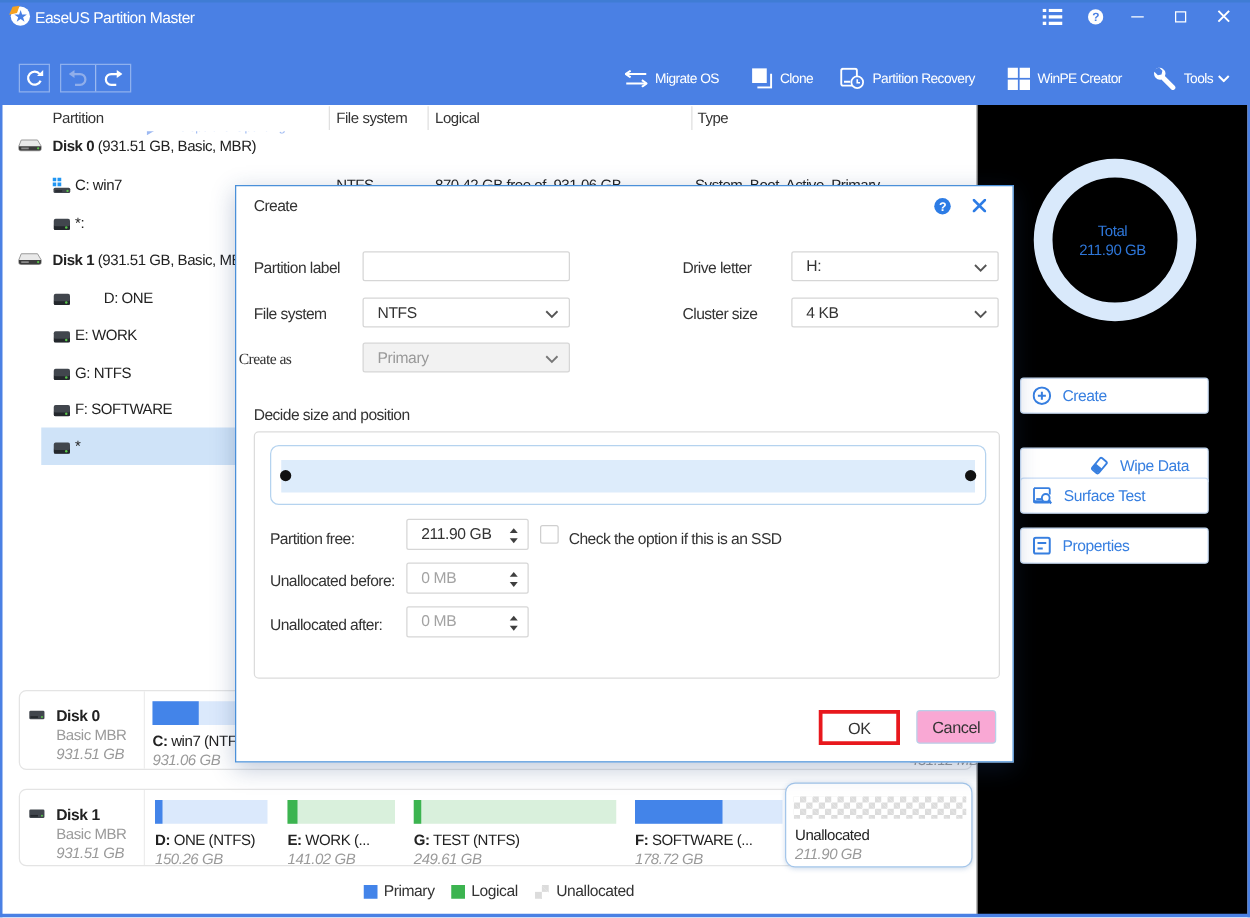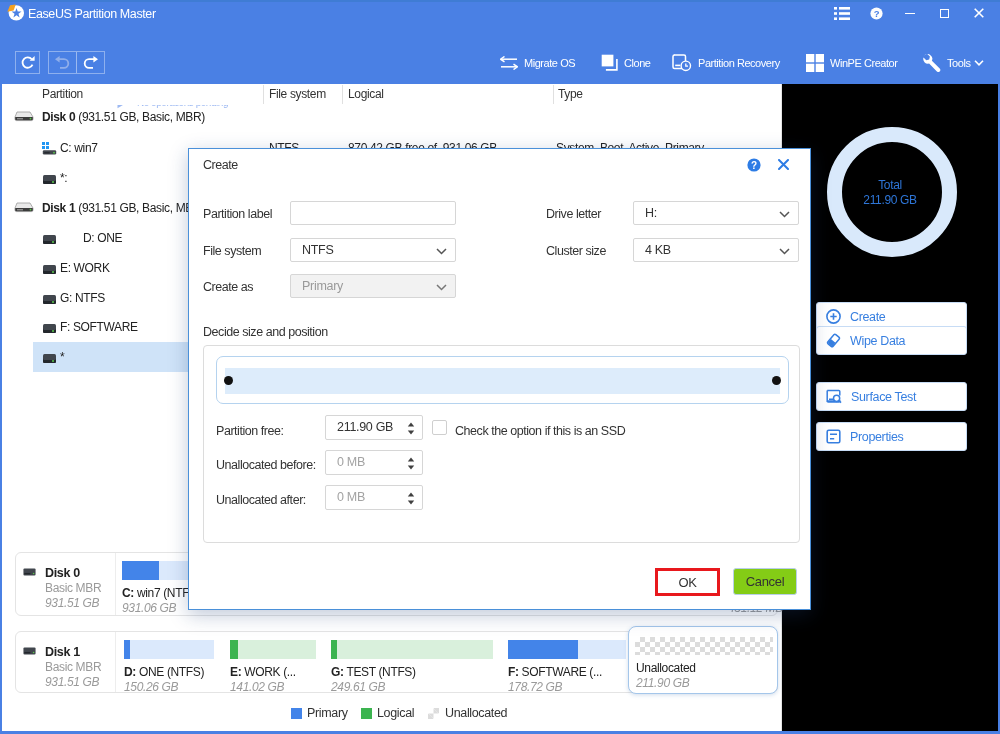--- a/index.html
+++ b/index.html
@@ -59,21 +59,21 @@
 #dialog { position:absolute; left:188px; top:148px; width:623px; height:462px; background:#fff; border:1px solid #4a90d9; box-shadow:0 5px 18px rgba(30,60,120,0.28); }
 #dialog .lbl { position:absolute; font-size:12.5px; letter-spacing:-0.45px; color:#333; white-space:nowrap; }
 .inp { position:absolute; height:24px; background:#fff; border:1px solid #d6d6d6; border-radius:2px; }
 .sel { position:absolute; height:24px; width:166px; background:#fff; border:1px solid #d6d6d6; border-radius:2px; font-size:12.5px; letter-spacing:-0.3px; color:#333; line-height:22px; padding-left:11px; }
 .sel .chev { position:absolute; right:8px; top:9px; }
 .sel.dis { background:#f2f2f2; color:#9a9a9a; }
 .spin { position:absolute; width:98px; height:25px; background:#fff; border:1px solid #d6d6d6; border-radius:2px; font-size:12.5px; letter-spacing:-0.3px; color:#333; line-height:23px; padding-left:11px; }
 .spin.dis { color:#a3a3a3; }
 .spin .arr { position:absolute; right:7px; }
 #okred { position:absolute; left:655px; top:568px; width:65px; height:28px; border:3px solid #e8181d; background:#fff; display:flex; align-items:center; justify-content:center; font-size:13px; color:#333; }
-#cancelbtn { position:absolute; left:733px; top:568px; width:64px; height:27px; border:1px solid #b9cfe8; border-radius:3px; background:#84cc16; display:flex; align-items:center; justify-content:center; font-size:13px; color:#333; }
+#cancelbtn { position:absolute; left:733px; top:568px; width:64px; height:27px; border:1px solid #b9cfe8; border-radius:3px; background:#f9a8d4; display:flex; align-items:center; justify-content:center; font-size:13px; color:#333; }
 
 
 #wb-l { position:absolute; left:0; top:0; width:2px; height:734px; background:#4a80e4; z-index:50; }
 #wb-r { position:absolute; right:0; top:0; width:2px; height:734px; background:#4a80e4; z-index:50; }
 #wb-b { position:absolute; left:0; bottom:0; width:1000px; height:3px; background:#4a80e4; z-index:50; }
 </style>
 </head>
 <body>
 
 <div id="topband"></div>
@@ -241,21 +241,21 @@
     <span class="nm" style="left:58px;">*</span>
   </div>
 
 <div id="rpanel">
   <div id="donut"></div>
   <div id="donuttext">Total<br>211.90 GB</div>
   <div class="rbtn" style="top:218px;"><svg width="15" height="15" viewBox="0 0 15 15">
         <circle cx="7.5" cy="7.5" r="6.6" fill="none" stroke="#377fe0" stroke-width="1.6"></circle>
         <path d="M7.5 4.3 L7.5 10.7 M4.3 7.5 L10.7 7.5" stroke="#377fe0" stroke-width="1.6"></path>
       </svg>Create</div>
-  <div class="rbtn" style="top:242px;"><svg width="15" height="15" viewBox="0 0 15 15">
+  <div class="rbtn" style="top:274px;padding-left:46px;"><svg width="15" height="15" viewBox="0 0 15 15">
         <g transform="rotate(40 7.5 7.5)">
           <rect x="4.1" y="1.5" width="6.8" height="12" rx="1.4" fill="none" stroke="#377fe0" stroke-width="1.5"></rect>
           <path d="M4.5 8 L10.5 8 L10.5 12 Q10.5 13 9.5 13 L5.5 13 Q4.5 13 4.5 12 Z" fill="#377fe0"></path>
         </g>
       </svg>Wipe Data</div>
   <div class="rbtn" style="top:298px;"><svg width="16" height="15" viewBox="0 0 16 15">
         <path d="M1.2 1.5 L12.8 1.5 Q13.8 1.5 13.8 2.5 L13.8 6.5 M13.8 12 Q13.8 13 12.8 13 L2.2 13 Q1.2 13 1.2 12 Z M1.2 1.5 L1.2 13" fill="none" stroke="#377fe0" stroke-width="1.5"></path>
         <rect x="3" y="9.5" width="4.5" height="1.5" fill="#377fe0"></rect>
         <circle cx="10.6" cy="9.3" r="3.1" fill="#fff" stroke="#377fe0" stroke-width="1.5"></circle>
         <path d="M12.8 11.5 L15 13.7" stroke="#377fe0" stroke-width="1.7"></path>
@@ -361,21 +361,21 @@
 
   <div class="lbl" style="left:14px; top:95px;">File system</div>
   <div class="sel" style="left:101px; top:89px;">NTFS<svg class="chev" width="11" height="7" viewBox="0 0 11 7">
         <path d="M1 1 L5.5 5.5 L10 1" fill="none" stroke="#555" stroke-width="1.5"></path>
       </svg></div>
   <div class="lbl" style="left:357px; top:95px;">Cluster size</div>
   <div class="sel" style="left:444px; top:89px;">4 KB<svg class="chev" width="11" height="7" viewBox="0 0 11 7">
         <path d="M1 1 L5.5 5.5 L10 1" fill="none" stroke="#555" stroke-width="1.5"></path>
       </svg></div>
 
-  <div class="lbl" style="left:14px; top:131px;">Create as</div>
+  <div class="lbl" style="left:2px; top:131px;font-family:Liberation Serif, serif;">Create as</div>
   <div class="sel dis" style="left:101px; top:125px;">Primary<svg class="chev" width="11" height="7" viewBox="0 0 11 7">
         <path d="M1 1 L5.5 5.5 L10 1" fill="none" stroke="#777" stroke-width="1.5"></path>
       </svg></div>
 
   <div class="lbl" style="left:14px; top:176px;">Decide size and position</div>
 
   <div style="position:absolute; left:14px; top:196px; width:597px; height:198px; border:1px solid #dcdcdc; border-radius:4px;">
     <div style="position:absolute; left:12px; top:10px; width:573px; height:48px; border:1px solid #b5d3ef; border-radius:7px; background:#fff;">
       <div style="position:absolute; left:8px; top:11px; right:8px; height:26px; background:#ddecfb;"></div>
       <div style="position:absolute; left:7px; top:19px; width:9px; height:9px; background:#111; border-radius:50%;"></div>

